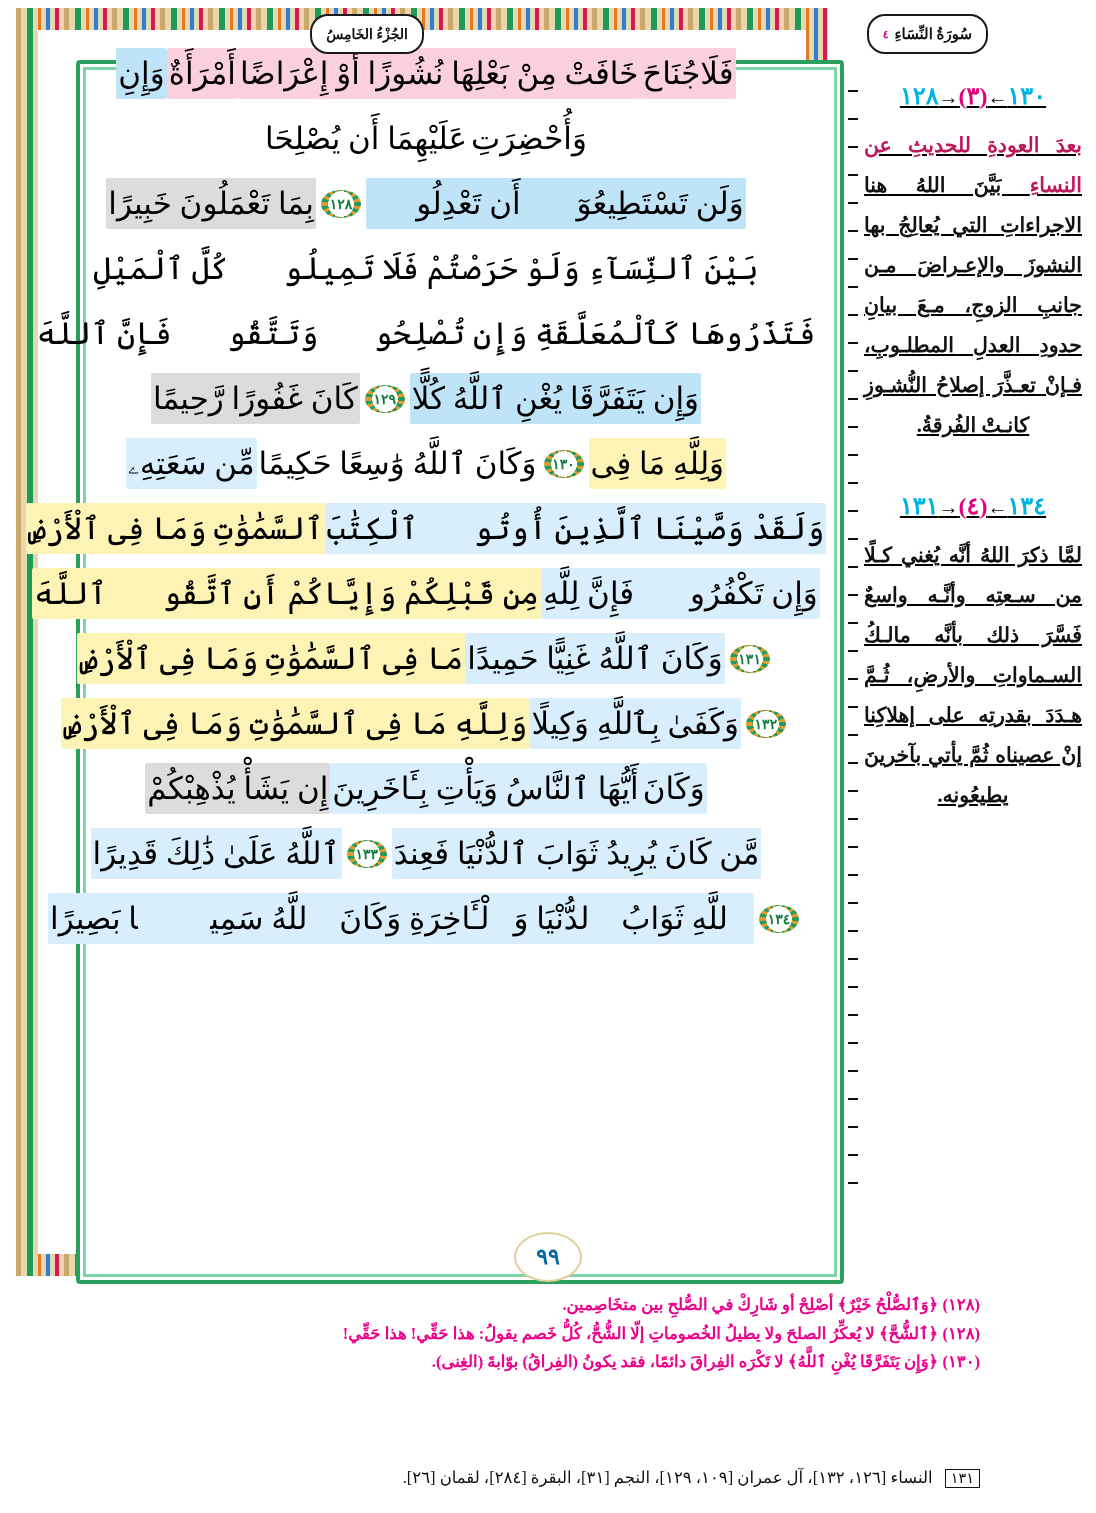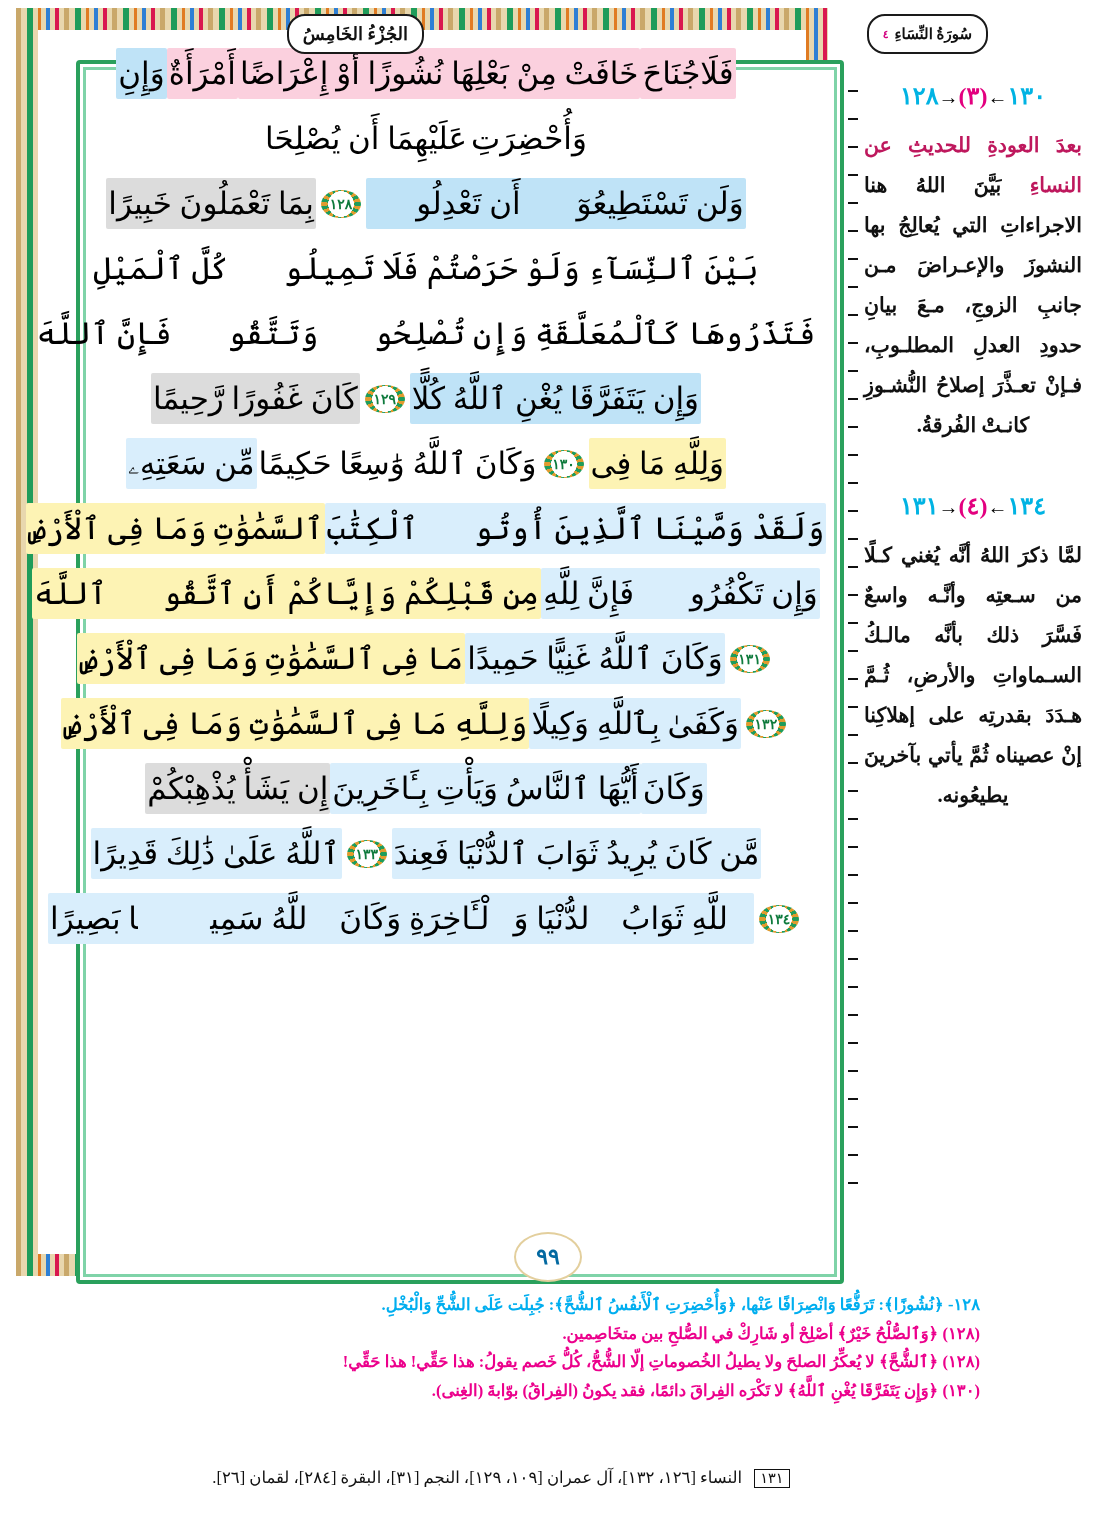--- a/index.html
+++ b/index.html
@@ -13,21 +13,21 @@
   .cartouche{
     position:absolute;top:14px;height:36px;
     background:#ffffff;border:2.5px solid #1a1a1a;border-radius:18px;
     display:flex;align-items:center;justify-content:center;
     padding:0 14px;z-index:6;
   }
   .cartouche span{font-size:15px;font-weight:bold;color:#111;white-space:nowrap;letter-spacing:.5px;}
   .cartouche .sm{font-size:11px;color:#d2007f;margin-inline-start:6px;}
   #surah-cartouche{right:108px;}
   #juz-cartouche{right:672px;}
-  #juz-cartouche span{font-size:18px;}
+  #juz-cartouche span{font-size:14px;}
 
   
   .frame{
     position:absolute;left:16px;top:8px;width:812px;height:1268px;
     box-sizing:border-box;
     border:22px solid transparent;
     background:
       
       linear-gradient(#fff,#fff) padding-box,
       
@@ -89,21 +89,21 @@
     background:#fff;border:2px solid #e3cf9d;
     display:flex;align-items:center;justify-content:center;
     font-size:22px;font-weight:bold;color:#0369a1;z-index:7;
   }
 
   
   .side{
     position:absolute;right:14px;top:82px;width:218px;
     direction:rtl;text-align:justify;
   }
-  .side-block{margin-bottom:46px;}
+  .side-block{margin-bottom:46px;text-decoration:underline;}
   .ayat-range{
     font-size:24px;font-weight:bold;color:#00b3e3;
     text-align:center;margin-bottom:16px;letter-spacing:0;
     font-family:"Liberation Serif",serif;white-space:nowrap;
   }
   .ayat-range .paren{color:#e3007f;}
   .ayat-range .arrow{color:#000;font-size:20px;}
   .side-text{
     font-size:20.5px;line-height:1.95;color:#111;text-align:justify;
     text-align-last:center;font-weight:bold;
@@ -115,21 +115,21 @@
   
   .footnotes{
     position:absolute;left:22px;top:1292px;width:958px;
     direction:rtl;text-align:justify;
   }
   .fn{font-size:16.5px;line-height:1.62;font-weight:bold;margin-bottom:2px;white-space:nowrap;}
   .fn.cyan{color:#00aeef;}
   .fn.magenta{color:#ec008c;}
   .refs{
     position:absolute;left:22px;top:1468px;width:958px;direction:rtl;
-    font-size:16.5px;color:#111;white-space:nowrap;text-align:center;
+    font-size:16.5px;color:#111;white-space:nowrap;
   }
   .refs .badge{
     display:inline-block;border:1.5px solid #111;padding:0 5px;
     margin-inline-end:8px;font-size:14.5px;
   }
 </style>
 </head>
 <body>
 
 <div class="top-strip">
@@ -265,21 +265,20 @@
       <div class="ayat-range"><span>١٣٠</span><span class="arrow">←</span><span class="paren">(٣)</span><span class="arrow">→</span><span>١٢٨</span></div>
       <div class="side-text"><span class="em">بعدَ العودةِ للحديثِ عن النساءِ</span><span> بَيَّنَ اللهُ هنا الاجراءاتِ التي يُعالِجُ بها النشوزَ والإعـراضَ مـن جانبِ الزوجِ، مـعَ بيانِ حدودِ العدلِ المطلـوبِ، فـإنْ تعـذَّرَ إصلاحُ النُّشـوزِ كانـتْ الفُرقةُ.</span></div>
     </div>
     <div class="side-block">
       <div class="ayat-range"><span>١٣٤</span><span class="arrow">←</span><span class="paren">(٤)</span><span class="arrow">→</span><span>١٣١</span></div>
       <div class="side-text"><span>لمَّا ذكرَ اللهُ أنَّه يُغني كـلًا من سـعتِه وأنَّـه واسعٌ فَسَّرَ ذلك بأنَّه مالـكُ السـماواتِ والأرضِ، ثُـمَّ هـدَدَ بقدرتِه على إهلاكِنا إنْ عصيناه ثُمَّ يأتي بآخرينَ يطيعُونه.</span></div>
     </div>
   </div>
 
 <div class="footnotes" id="footnotes">
-    <div class="fn cyan">١٢٨- ﴿نُشُوزًا﴾: تَرَفُّعًا وَانْصِرَافًا عَنْها، ﴿وَأُحْضِرَتِ ٱلْأَنفُسُ ٱلشُّحَّ﴾: جُبِلَت عَلَى الشُّحِّ وَالْبُخْلِ.</div>
     <div class="fn magenta">(١٢٨) ﴿وَٱلصُّلْحُ خَيْرٌ﴾ أصْلِحْ أو شَارِكْ في الصُّلحِ بين متخَاصِمين.</div>
     <div class="fn magenta">(١٢٨) ﴿ٱلشُّحَّ﴾ لا يُعكِّرُ الصلحَ ولا يطيلُ الخُصوماتِ إلّا الشُّحُّ، كُلُّ خَصم يقولُ: هذا حَقِّي! هذا حَقِّي!</div>
     <div class="fn magenta">(١٣٠) ﴿وَإِن يَتَفَرَّقَا يُغْنِ ٱللَّهُ﴾ لا تَكْرَه الفِراقَ دائمًا، فقد يكونُ (الفِراقُ) بوّابةَ (الغِنى).</div>
   </div>
 
 <div class="refs">
   <span class="badge">١٣١</span>
   <span>النساء [١٢٦، ١٣٢]، آل عمران [١٠٩، ١٢٩]، النجم [٣١]، البقرة [٢٨٤]، لقمان [٢٦].</span>
 </div>
 

